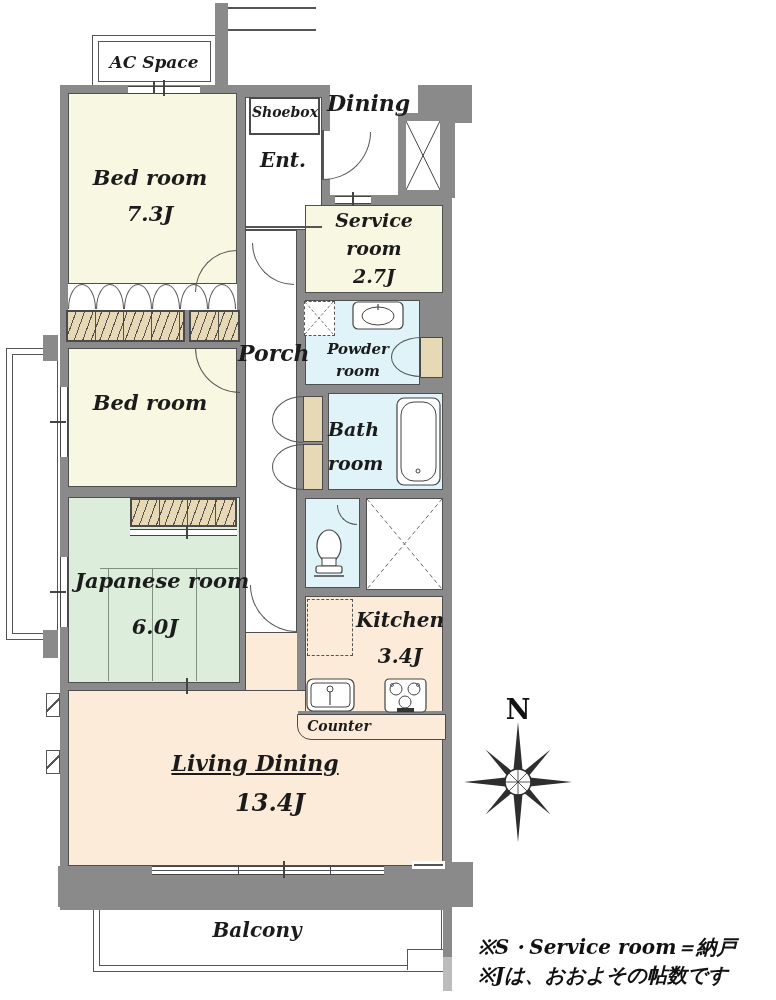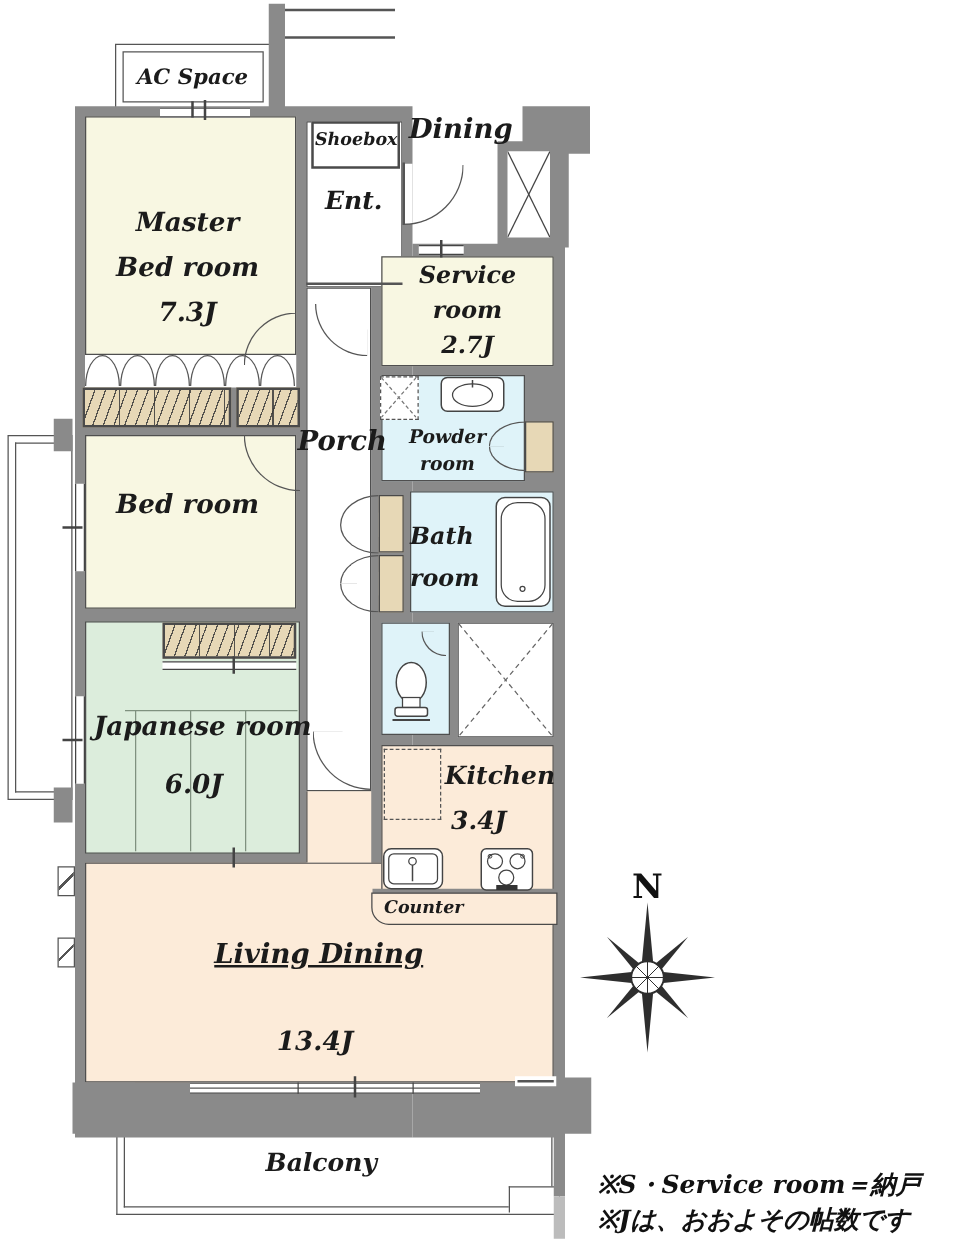--- a/index.html
+++ b/index.html
@@ -203,21 +203,20 @@
       <circle cx="12" cy="11" r="6" fill="none" stroke="#444" stroke-width="1"></circle>
       <circle cx="30" cy="11" r="6" fill="none" stroke="#444" stroke-width="1"></circle>
       <circle cx="21" cy="24" r="6" fill="none" stroke="#444" stroke-width="1"></circle>
       <circle cx="8" cy="7" r="1.5" fill="none" stroke="#444" stroke-width=".8"></circle>
       <circle cx="34" cy="7" r="1.5" fill="none" stroke="#444" stroke-width=".8"></circle>
       <rect x="13" y="30" width="17" height="4" fill="#333"></rect>
     </svg>
   </div>
 
   <div class="lbl" style="left:80px;top:160px;width:140px;font-size:21px;line-height:36px;">
-    <div>Master</div>
     <div>Bed room</div>
     <div>7.3J</div>
   </div>
   <div class="lbl" style="left:250px;top:104px;width:70px;font-size:14px;">Shoebox</div>
   <div class="lbl" style="left:245px;top:148px;width:76px;font-size:20px;">Ent.</div>
   <div class="lbl" style="left:327px;top:90px;width:80px;font-size:22px;">Dining</div>
   <div class="lbl" style="left:305px;top:206px;width:138px;font-size:19px;line-height:28px;">
     <div>Service</div>
     <div>room</div>
     <div>2.7J</div>
@@ -228,24 +227,24 @@
     <div>room</div>
   </div>
   <div class="lbl" style="left:328px;top:412px;width:48px;font-size:19px;line-height:34px;">
     <div>Bath</div>
     <div>room</div>
   </div>
   <div class="lbl" style="left:80px;top:390px;width:140px;font-size:21px;">Bed room</div>
   <div class="lbl" style="left:75px;top:568px;width:160px;font-size:21px;">Japanese room</div>
   <div class="lbl" style="left:75px;top:614px;width:160px;font-size:21px;">6.0J</div>
   <div class="lbl" style="left:355px;top:608px;width:90px;font-size:20px;">Kitchen</div>
-  <div class="lbl" style="left:338px;top:644px;width:90px;font-size:20px;">3.4J</div>
+  <div class="lbl" style="left:355px;top:644px;width:90px;font-size:20px;">3.4J</div>
   <div class="lbl" style="left:303px;top:718px;width:72px;font-size:14px;">Counter</div>
   <div class="lbl" style="left:155px;top:750px;width:200px;font-size:22px;text-decoration:underline;">Living Dining</div>
-  <div class="lbl" style="left:152px;top:788px;width:200px;font-size:21px;margin-top:32px;">13.4J</div>
+  <div class="lbl" style="left:170px;top:788px;width:200px;font-size:24px;">13.4J</div>
 
   <div class="abs" style="left:455px;top:694px;width:126px;height:150px;">
     <div style="position:absolute;left:0;top:0;width:126px;text-align:center;font-size:27px;font-weight:bold;color:#111;">N</div>
     <svg style="position:absolute;left:1px;top:26px;" width="124" height="124" viewBox="0 0 124 124">
       <g fill="#2e2e2e">
         <polygon points="62,2 57,55 62,62 67,55"></polygon>
         <polygon points="62,122 57,69 62,62 67,69"></polygon>
         <polygon points="8,62 55,57 62,62 55,67"></polygon>
         <polygon points="116,62 69,57 62,62 69,67"></polygon>
         <g transform="rotate(45 62 62)">

